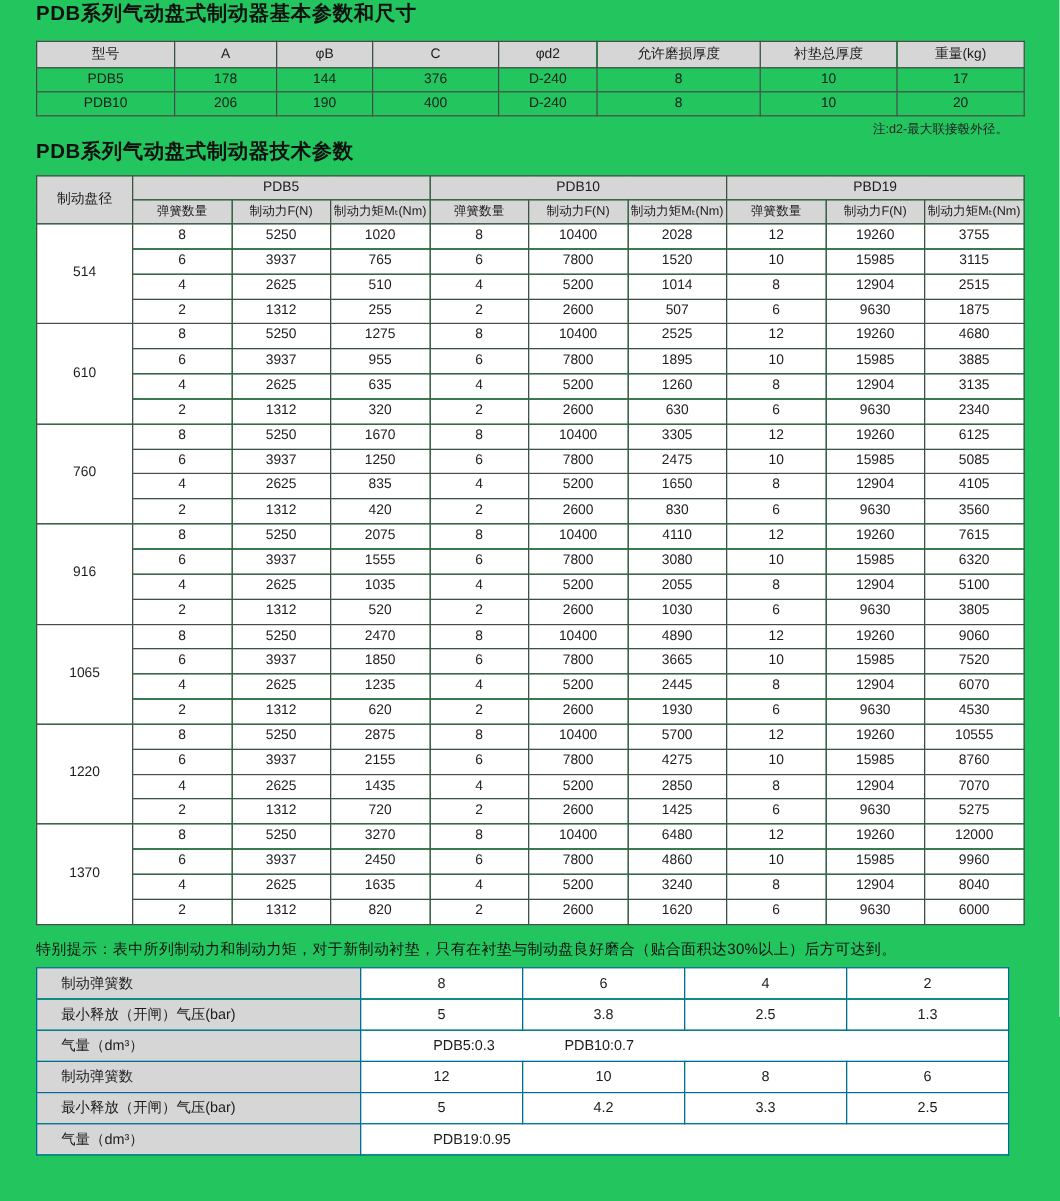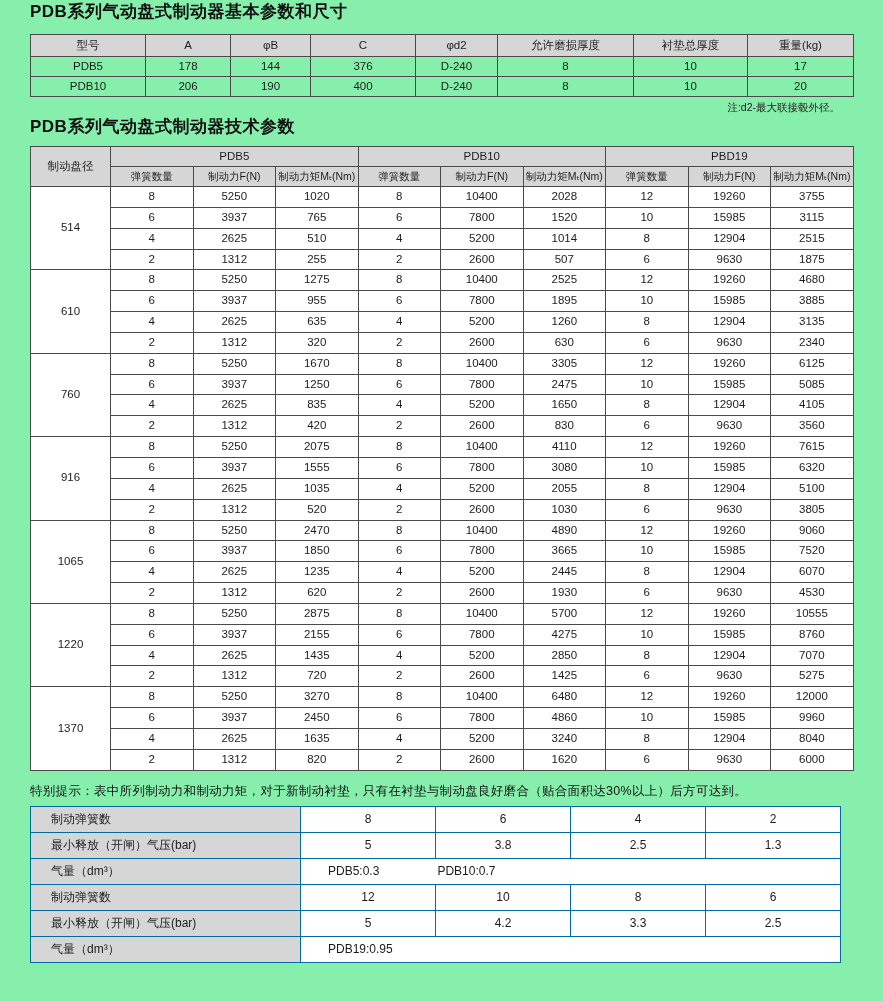--- a/index.html
+++ b/index.html
@@ -6,21 +6,21 @@
     margin: 0; padding: 0;
     background: #ffffff;
     font-family: "Liberation Sans", "DejaVu Sans", sans-serif;
     color: #1c1c1c;
     -webkit-font-smoothing: antialiased;
   }
   .page {
     position: relative;
     width: 883px;
     height: 1001px;
-    background: #86efac;
+    background: #22c55e;
     overflow: hidden;
   }
   .content { margin-left: 30px; width: 823px; }
 
   h2.doc-title {
     font-size: 17px;
     font-weight: bold;
     color: #111;
     margin: 0;
     padding: 0;
@@ -100,21 +100,21 @@
     white-space: nowrap;
   }
   table.t3 td.lbl {
     background: #d6d6d6;
     text-align: left;
     padding-left: 20px;
     width: 250px;
   }
   table.t3 td.val { text-align: center; background: #fff; }
   table.t3 td.merged { text-align: left; background: #fff; }
-  table.t3 td.merged span.mv { display: inline-block; margin-left: 27px; }
+  table.t3 td.merged span.mv { display: inline-block; margin-left: 60px; }
   table.t3 td.merged span.mv + span.mv { margin-left: 58px; }
 </style>
 </head>
 <body>
 
 <div class="page">
   <div class="content">
 
     <div>
       <h2 class="doc-title title1">PDB系列气动盘式制动器基本参数和尺寸</h2>

